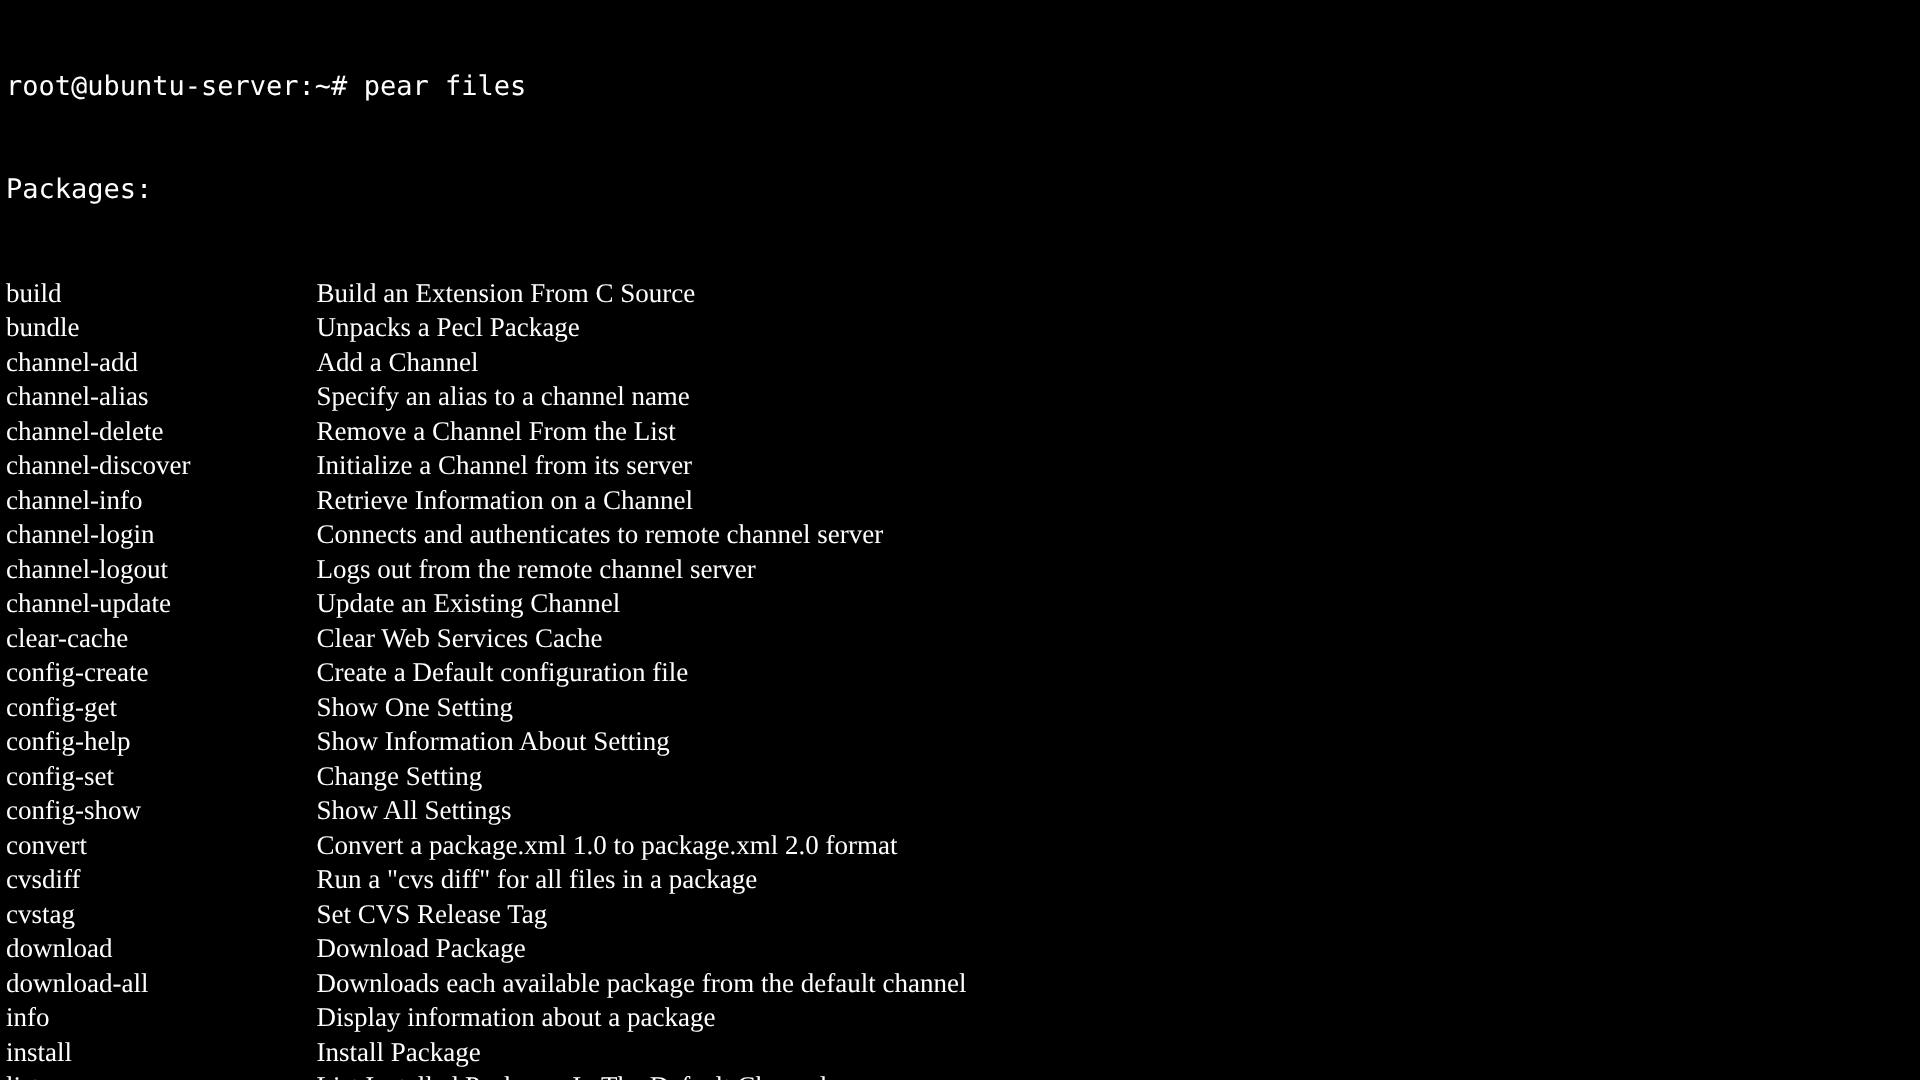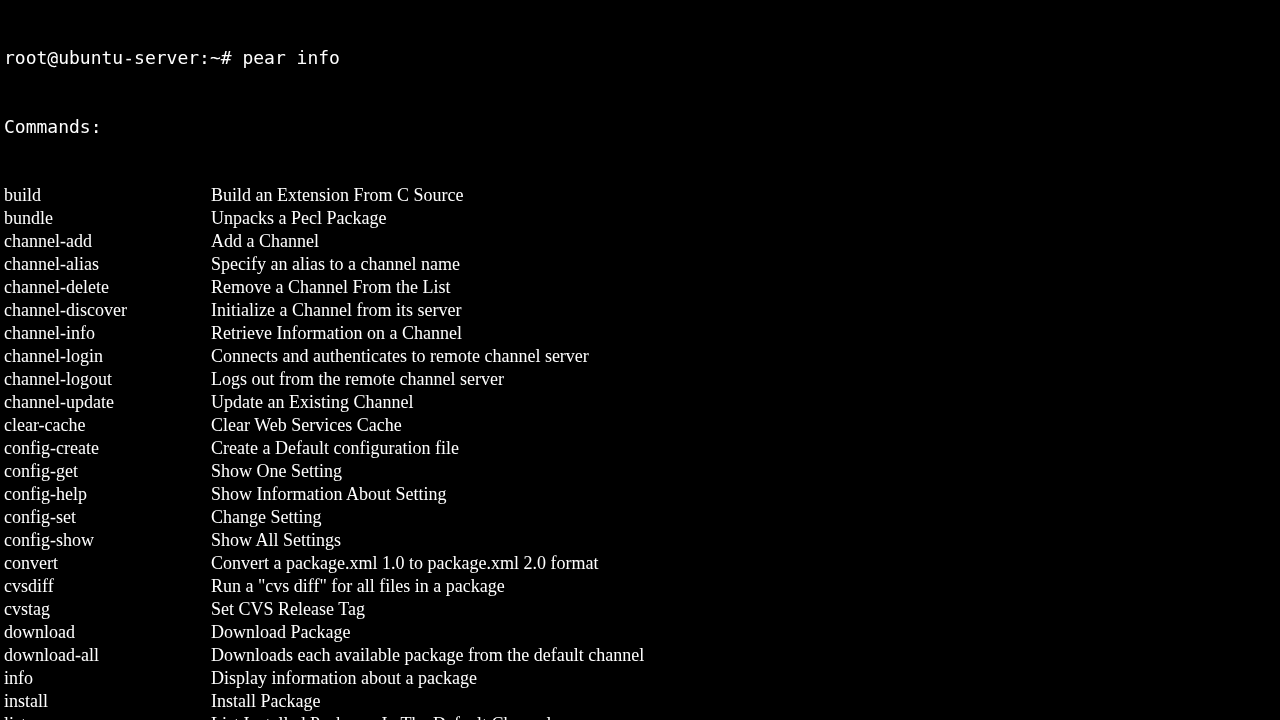--- a/index.html
+++ b/index.html
@@ -32,17 +32,17 @@
   }
   .cmd-desc {
     display: inline-block;
   }
 </style>
 </head>
 <body>
 
 <div class="terminal">
   <div class="prompt-line">
-    <span>root@ubuntu-server:~# </span><span>pear info</span>
+    <span>root@ubuntu-server:~# </span><span>pear files</span>
   </div>
-  <div>Commands:</div>
+  <div>Packages:</div>
   <div id="commands-list"><div class="cmd-row"><span class="cmd-name">build</span><span class="cmd-desc">Build an Extension From C Source</span></div><div class="cmd-row"><span class="cmd-name">bundle</span><span class="cmd-desc">Unpacks a Pecl Package</span></div><div class="cmd-row"><span class="cmd-name">channel-add</span><span class="cmd-desc">Add a Channel</span></div><div class="cmd-row"><span class="cmd-name">channel-alias</span><span class="cmd-desc">Specify an alias to a channel name</span></div><div class="cmd-row"><span class="cmd-name">channel-delete</span><span class="cmd-desc">Remove a Channel From the List</span></div><div class="cmd-row"><span class="cmd-name">channel-discover</span><span class="cmd-desc">Initialize a Channel from its server</span></div><div class="cmd-row"><span class="cmd-name">channel-info</span><span class="cmd-desc">Retrieve Information on a Channel</span></div><div class="cmd-row"><span class="cmd-name">channel-login</span><span class="cmd-desc">Connects and authenticates to remote channel server</span></div><div class="cmd-row"><span class="cmd-name">channel-logout</span><span class="cmd-desc">Logs out from the remote channel server</span></div><div class="cmd-row"><span class="cmd-name">channel-update</span><span class="cmd-desc">Update an Existing Channel</span></div><div class="cmd-row"><span class="cmd-name">clear-cache</span><span class="cmd-desc">Clear Web Services Cache</span></div><div class="cmd-row"><span class="cmd-name">config-create</span><span class="cmd-desc">Create a Default configuration file</span></div><div class="cmd-row"><span class="cmd-name">config-get</span><span class="cmd-desc">Show One Setting</span></div><div class="cmd-row"><span class="cmd-name">config-help</span><span class="cmd-desc">Show Information About Setting</span></div><div class="cmd-row"><span class="cmd-name">config-set</span><span class="cmd-desc">Change Setting</span></div><div class="cmd-row"><span class="cmd-name">config-show</span><span class="cmd-desc">Show All Settings</span></div><div class="cmd-row"><span class="cmd-name">convert</span><span class="cmd-desc">Convert a package.xml 1.0 to package.xml 2.0 format</span></div><div class="cmd-row"><span class="cmd-name">cvsdiff</span><span class="cmd-desc">Run a "cvs diff" for all files in a package</span></div><div class="cmd-row"><span class="cmd-name">cvstag</span><span class="cmd-desc">Set CVS Release Tag</span></div><div class="cmd-row"><span class="cmd-name">download</span><span class="cmd-desc">Download Package</span></div><div class="cmd-row"><span class="cmd-name">download-all</span><span class="cmd-desc">Downloads each available package from the default channel</span></div><div class="cmd-row"><span class="cmd-name">info</span><span class="cmd-desc">Display information about a package</span></div><div class="cmd-row"><span class="cmd-name">install</span><span class="cmd-desc">Install Package</span></div><div class="cmd-row"><span class="cmd-name">list</span><span class="cmd-desc">List Installed Packages In The Default Channel</span></div></div>
 </div>
 
 </body></html>

